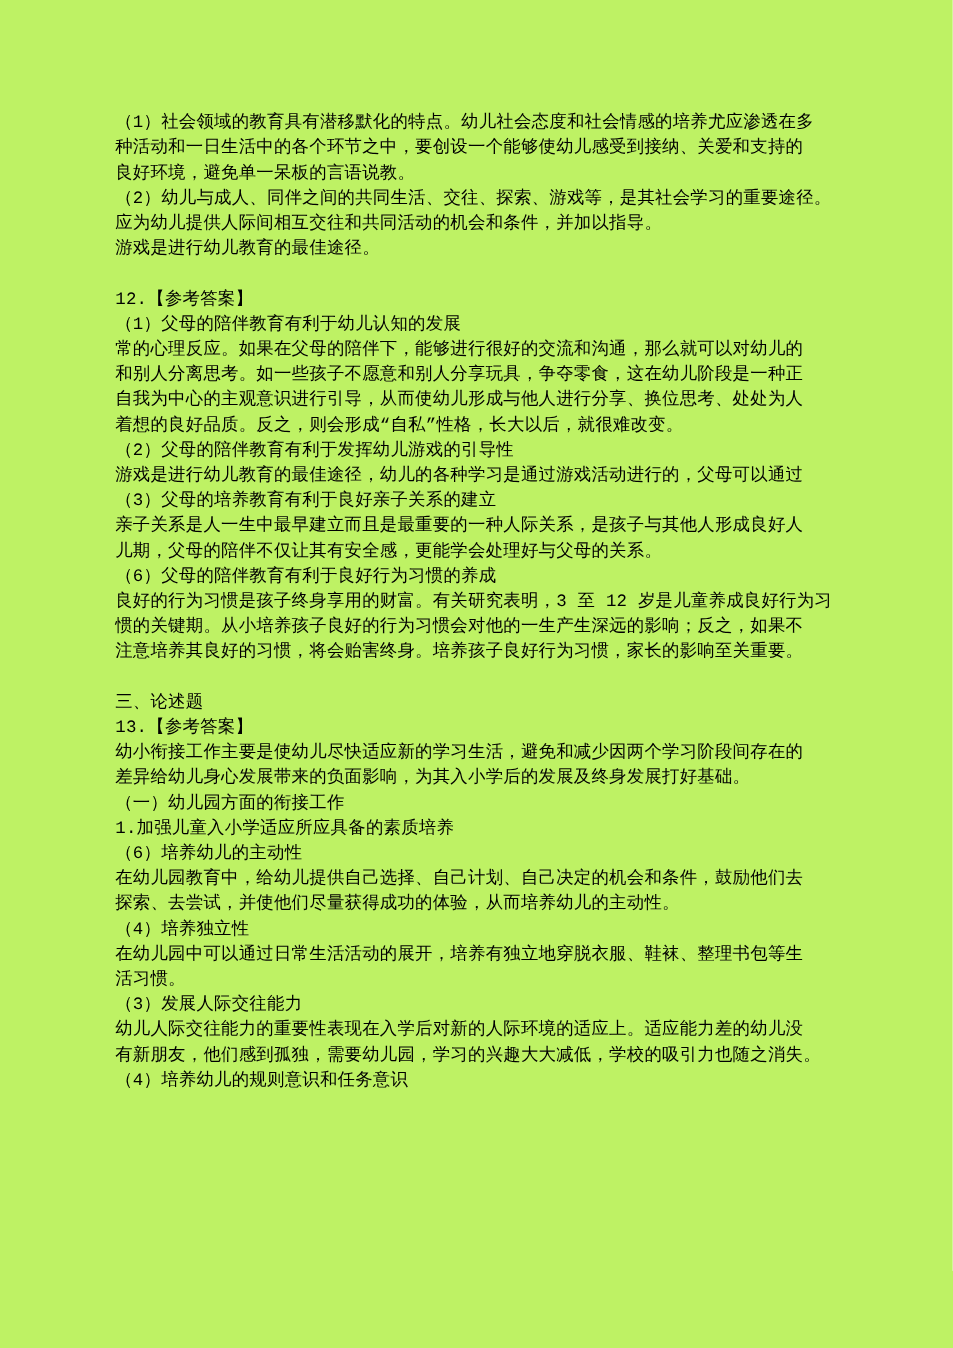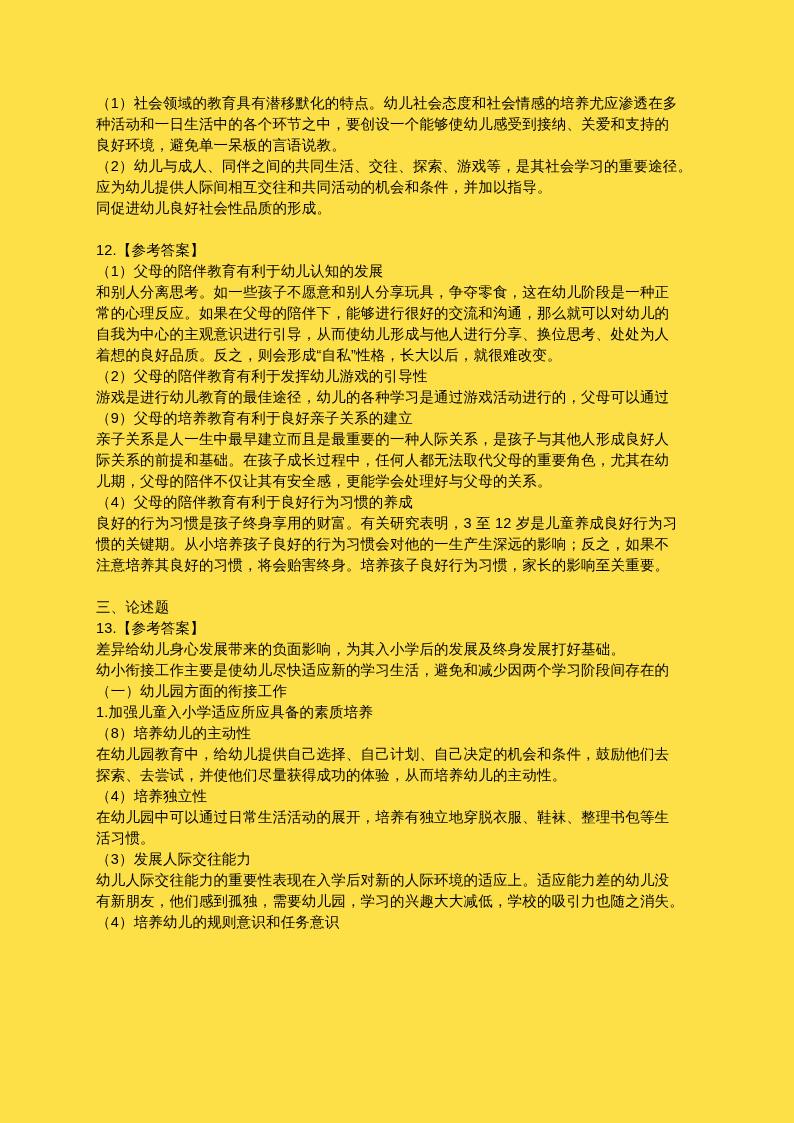--- a/index.html
+++ b/index.html
@@ -1,70 +1,69 @@
 <!DOCTYPE html>
 <html><head>
 <meta charset="utf-8">
 <style>
   html, body { margin: 0; padding: 0; background: #ffffff; }
   .page {
     position: relative;
     width: 794px;
     height: 1123px;
-    background: #fde047;
+    background: #bef264;
     box-sizing: border-box;
     padding: 93px 0 0 96px;
     overflow: hidden;
-    font-family: Liberation Sans, sans-serif;
+    font-family: Liberation Mono, monospace;
   }
   .ln {
     height: 21px;
     line-height: 21px;
     font-size: 14.5px;
     color: #000000;
     white-space: nowrap;
     letter-spacing: 0.2px;
   }
   .blank { height: 21px; }
 </style>
 </head>
 <body>
 
 <div class="page">
   <div class="ln">（1）社会领域的教育具有潜移默化的特点。幼儿社会态度和社会情感的培养尤应渗透在多</div>
   <div class="ln">种活动和一日生活中的各个环节之中，要创设一个能够使幼儿感受到接纳、关爱和支持的</div>
   <div class="ln">良好环境，避免单一呆板的言语说教。</div>
   <div class="ln">（2）幼儿与成人、同伴之间的共同生活、交往、探索、游戏等，是其社会学习的重要途径。</div>
   <div class="ln">应为幼儿提供人际间相互交往和共同活动的机会和条件，并加以指导。</div>
-  <div class="ln">同促进幼儿良好社会性品质的形成。</div>
+  <div class="ln">游戏是进行幼儿教育的最佳途径。</div>
   <div class="ln blank"></div>
   <div class="ln">12.【参考答案】</div>
   <div class="ln">（1）父母的陪伴教育有利于幼儿认知的发展</div>
+  <div class="ln">常的心理反应。如果在父母的陪伴下，能够进行很好的交流和沟通，那么就可以对幼儿的</div>
   <div class="ln">和别人分离思考。如一些孩子不愿意和别人分享玩具，争夺零食，这在幼儿阶段是一种正</div>
-  <div class="ln">常的心理反应。如果在父母的陪伴下，能够进行很好的交流和沟通，那么就可以对幼儿的</div>
   <div class="ln">自我为中心的主观意识进行引导，从而使幼儿形成与他人进行分享、换位思考、处处为人</div>
   <div class="ln">着想的良好品质。反之，则会形成“自私”性格，长大以后，就很难改变。</div>
   <div class="ln">（2）父母的陪伴教育有利于发挥幼儿游戏的引导性</div>
   <div class="ln">游戏是进行幼儿教育的最佳途径，幼儿的各种学习是通过游戏活动进行的，父母可以通过</div>
-  <div class="ln">（9）父母的培养教育有利于良好亲子关系的建立</div>
+  <div class="ln">（3）父母的培养教育有利于良好亲子关系的建立</div>
   <div class="ln">亲子关系是人一生中最早建立而且是最重要的一种人际关系，是孩子与其他人形成良好人</div>
-  <div class="ln">际关系的前提和基础。在孩子成长过程中，任何人都无法取代父母的重要角色，尤其在幼</div>
   <div class="ln">儿期，父母的陪伴不仅让其有安全感，更能学会处理好与父母的关系。</div>
-  <div class="ln">（4）父母的陪伴教育有利于良好行为习惯的养成</div>
+  <div class="ln">（6）父母的陪伴教育有利于良好行为习惯的养成</div>
   <div class="ln">良好的行为习惯是孩子终身享用的财富。有关研究表明，3 至 12 岁是儿童养成良好行为习</div>
   <div class="ln">惯的关键期。从小培养孩子良好的行为习惯会对他的一生产生深远的影响；反之，如果不</div>
   <div class="ln">注意培养其良好的习惯，将会贻害终身。培养孩子良好行为习惯，家长的影响至关重要。</div>
   <div class="ln blank"></div>
   <div class="ln">三、论述题</div>
   <div class="ln">13.【参考答案】</div>
+  <div class="ln">幼小衔接工作主要是使幼儿尽快适应新的学习生活，避免和减少因两个学习阶段间存在的</div>
   <div class="ln">差异给幼儿身心发展带来的负面影响，为其入小学后的发展及终身发展打好基础。</div>
-  <div class="ln">幼小衔接工作主要是使幼儿尽快适应新的学习生活，避免和减少因两个学习阶段间存在的</div>
   <div class="ln">（一）幼儿园方面的衔接工作</div>
   <div class="ln">1.加强儿童入小学适应所应具备的素质培养</div>
-  <div class="ln">（8）培养幼儿的主动性</div>
+  <div class="ln">（6）培养幼儿的主动性</div>
   <div class="ln">在幼儿园教育中，给幼儿提供自己选择、自己计划、自己决定的机会和条件，鼓励他们去</div>
   <div class="ln">探索、去尝试，并使他们尽量获得成功的体验，从而培养幼儿的主动性。</div>
   <div class="ln">（4）培养独立性</div>
   <div class="ln">在幼儿园中可以通过日常生活活动的展开，培养有独立地穿脱衣服、鞋袜、整理书包等生</div>
   <div class="ln">活习惯。</div>
   <div class="ln">（3）发展人际交往能力</div>
   <div class="ln">幼儿人际交往能力的重要性表现在入学后对新的人际环境的适应上。适应能力差的幼儿没</div>
   <div class="ln">有新朋友，他们感到孤独，需要幼儿园，学习的兴趣大大减低，学校的吸引力也随之消失。</div>
   <div class="ln">（4）培养幼儿的规则意识和任务意识</div>
 </div>

